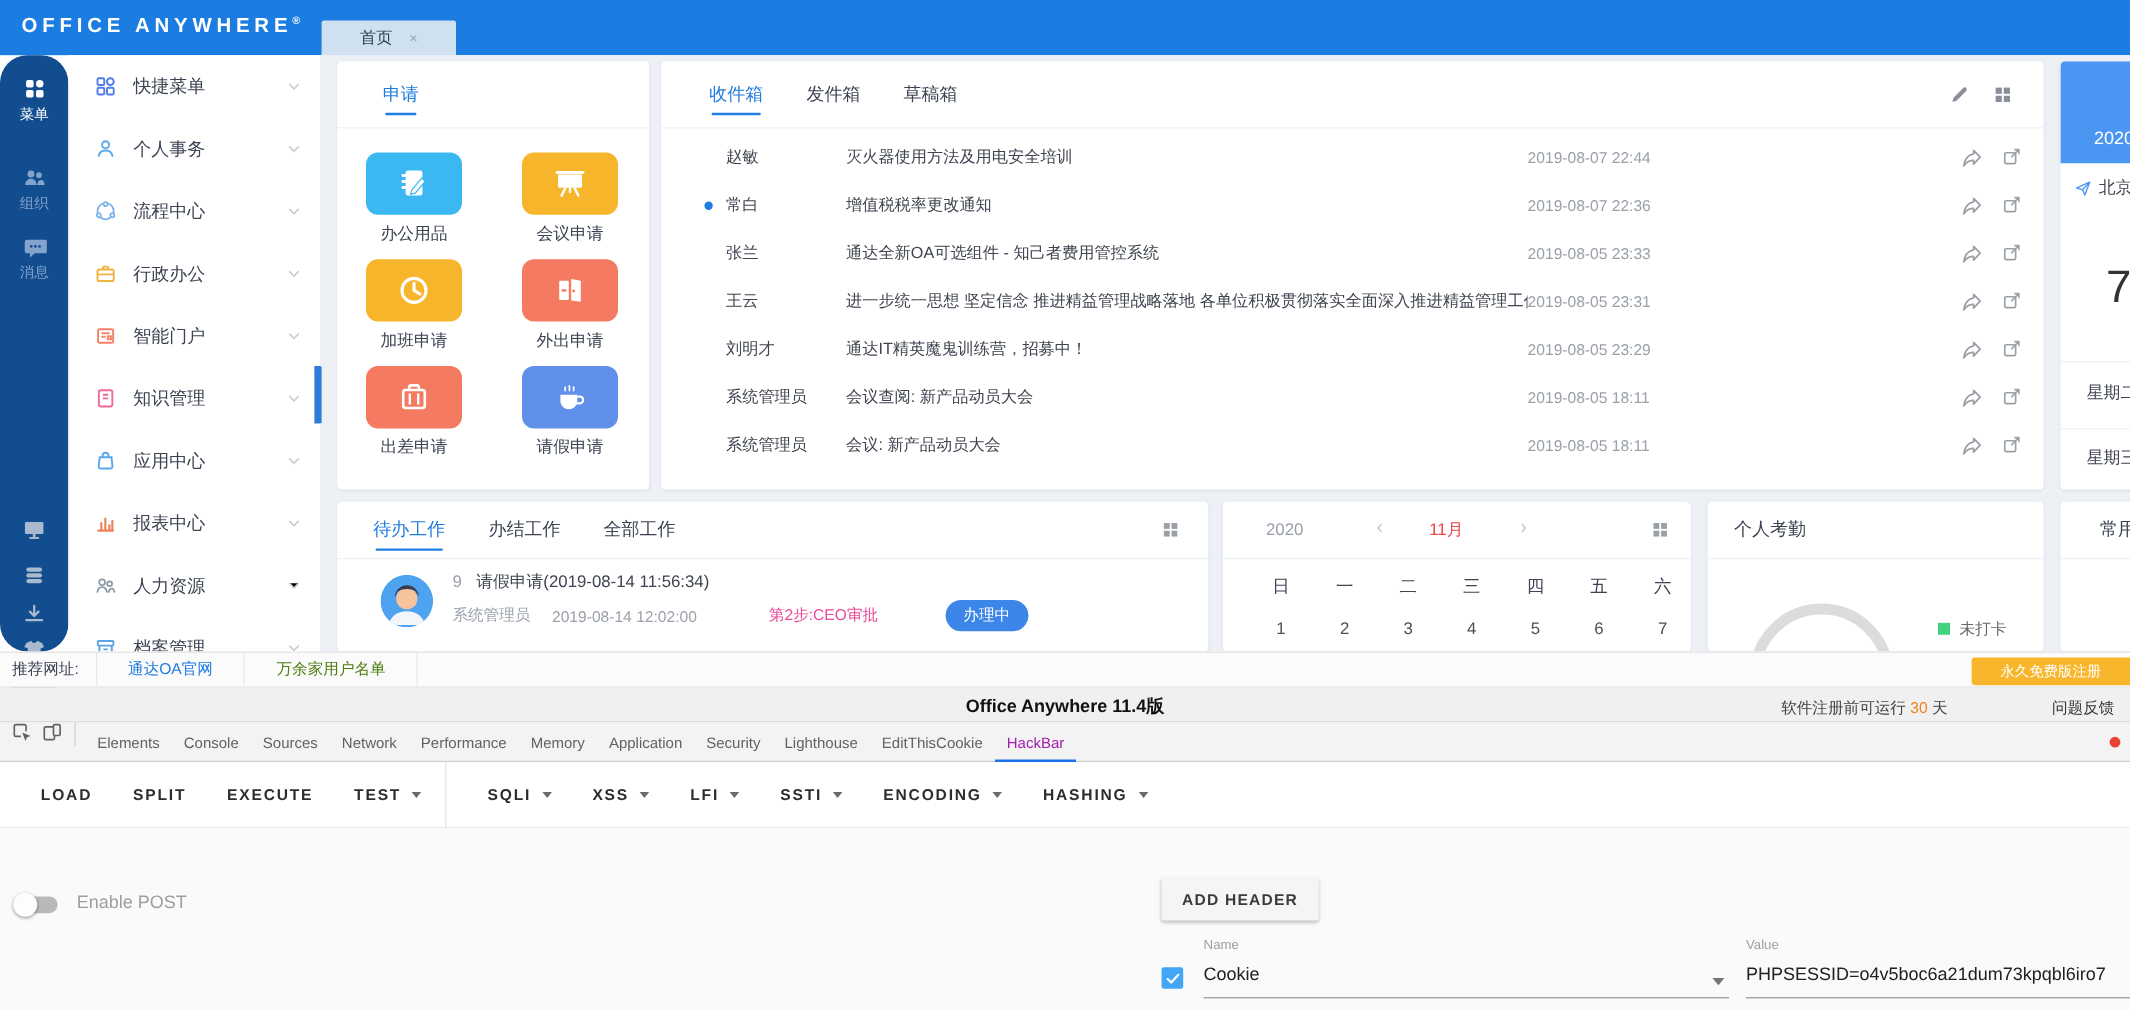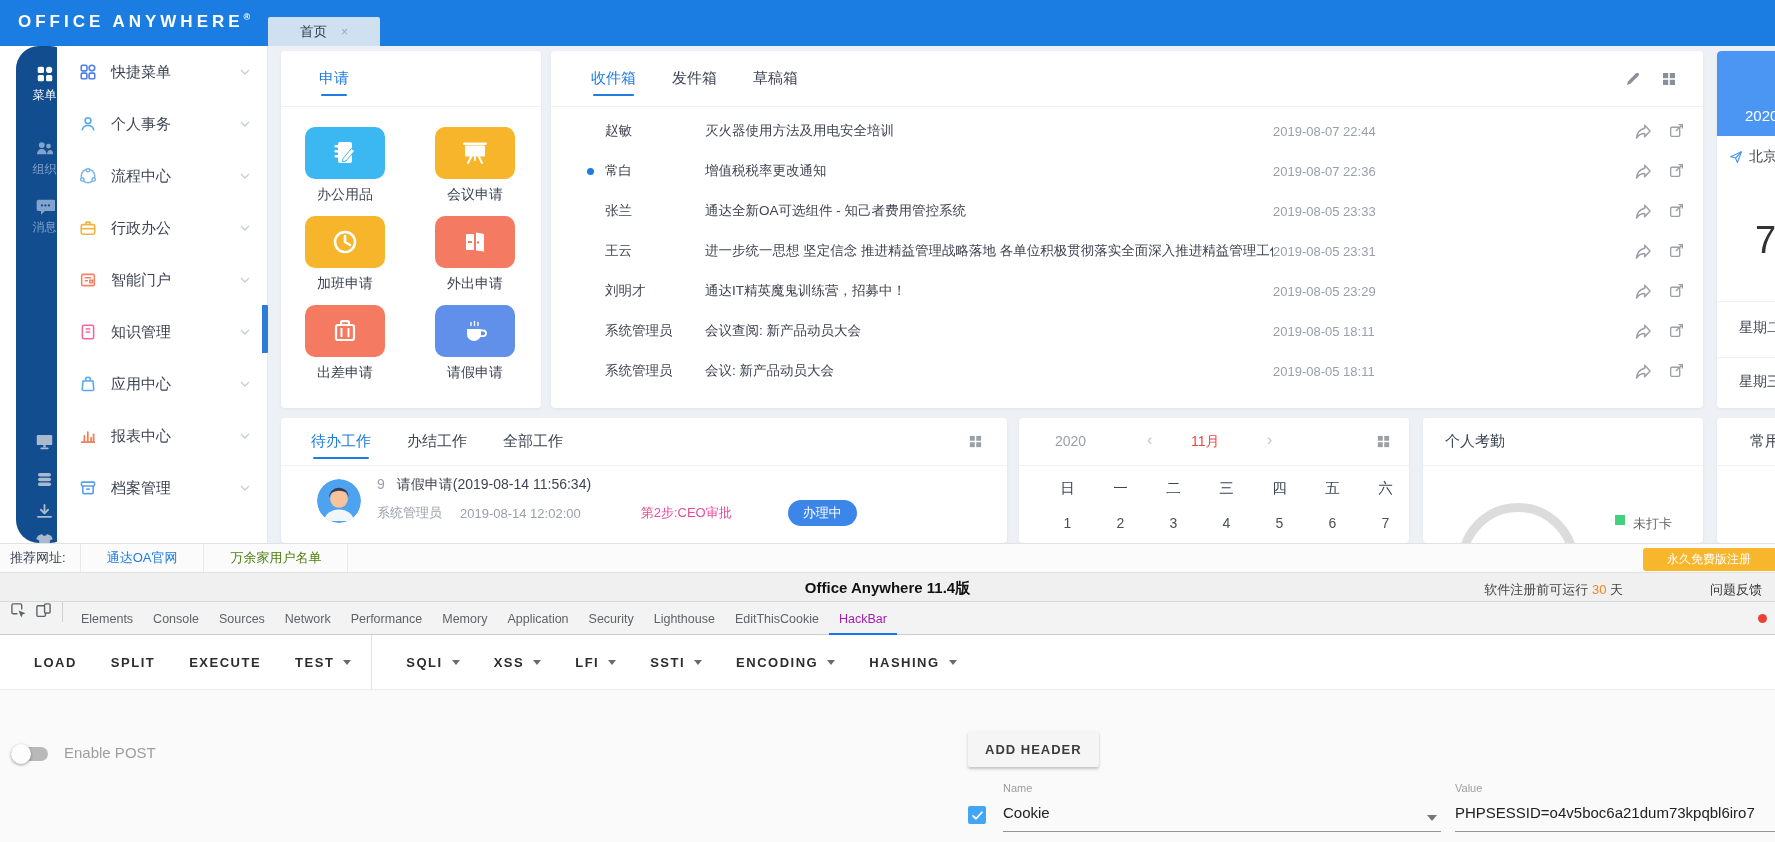--- a/index.html
+++ b/index.html
@@ -11,21 +11,21 @@
   .topbar { position:absolute; left:0; top:0; width:1775px; height:46px; background:#1b7ce2; }
   .logo { position:absolute; left:18px; top:12px; color:#fff; font-size:17px; font-weight:bold;
     letter-spacing:4px; }
   .logo sup { font-size:9px; letter-spacing:0; }
   .home-tab { position:absolute; left:268px; top:17px; width:112px; height:29px; background:#cfe0f1;
     display:flex; align-items:center; justify-content:center; gap:14px; font-size:13.5px; color:#2c3e50;
     border-radius:2px 2px 0 0; }
   .home-tab .close { color:#93a7c0; font-size:12px; }
 
   
-  .rail { position:absolute; left:16px; top:46px; width:57px; height:497px; background:#124e8f;border-radius:23px; }
+  .rail { position:absolute; left:0; top:46px; width:57px; height:497px; background:#124e8f;border-radius:23px; }
   .rail-item { width:100%; display:flex; flex-direction:column; align-items:center; gap:3px; position:absolute; }
   .rail-item .lbl { font-size:12px; color:#83a2cc; }
   .rail-item.active .lbl { color:#fff; }
   .rail-tool { position:absolute; left:0; width:57px; display:flex; justify-content:center; }
   .rail-pill { position:absolute; left:8px; top:512px; width:40px; height:21px; background:#3b82d4;
     border-radius:11px; display:flex; align-items:center; justify-content:center; gap:3px; }
   .rail-pill i { display:block; }
   .pill-tri { width:0; height:0; border-left:4px solid transparent; border-right:4px solid transparent; border-top:6px solid #fff; }
   .pill-bar { width:10px; height:3px; background:#fff; border-radius:2px; }
 
@@ -103,21 +103,21 @@
   .calrow { display:grid; grid-template-columns:repeat(7,53px); padding-left:22px; text-align:center; }
   .caldays { margin-top:13px; font-size:14.5px; color:#3c4352; }
   .caldates { margin-top:17px; font-size:14px; color:#4a4f58; }
 
   
   .att { left:1155px; top:372px; width:280px; height:125px; }
   .atthead { height:48px; border-bottom:1px solid #f0f1f3; display:flex; align-items:center; padding-left:22px;
     font-size:15px; color:#3c4352; }
   .arc { position:absolute; left:35px; top:85px; width:120px; height:120px; border-radius:50%; border:9px solid #dcdcdc; }
   .legend { position:absolute; left:192px; top:97px; }
-  .leg-row { display:flex; gap:8px; margin-bottom:10px; }
+  .leg-row { display:flex; align-items:center; gap:8px; margin-bottom:10px; }
   .leg-sq { width:10px; height:10px; }
   .leg-lb { font-size:13px; color:#666; }
 
   
   .links { left:1449px; top:372px; width:330px; height:125px; }
   .links .atthead { padding-left:33px; }
 
   
   .recbar { position:absolute; left:0; top:543px; width:1775px; height:30px; background:#fbfbfb;
     border-top:1px solid #e2e2e2; border-bottom:1px solid #e2e2e2; display:flex; align-items:center; }
@@ -353,20 +353,34 @@
           <path d="M2.5,13.5 h11"></path>
           <path d="M4.8,13 V8"></path>
           <path d="M7.8,13 V4.5"></path>
           <path d="M10.8,13 V9.5"></path>
           <path d="M13,13 V6.5"></path>
         </g>
       </svg>
     <span class="mlabel">报表中心</span>
     <svg class="chev" width="12" height="12" viewBox="0 0 12 12">
         <path d="M2,4 L6,8 L10,4" stroke="currentColor" stroke-width="1.4" fill="none"></path>
+      </svg>
+  </div>
+  <div class="menu-item">
+    <svg width="18" height="18" viewBox="0 0 16 16" style="color: rgb(140, 154, 170);">
+        <g fill="none" stroke="currentColor" stroke-width="1.3">
+          <circle cx="5.4" cy="5.6" r="2.2"></circle>
+          <circle cx="11" cy="6.6" r="1.8"></circle>
+          <path d="M1.8,13.2 c0.3-2.8 1.8-4.1 3.6-4.1 s3.3,1.3 3.6,4.1"></path>
+          <path d="M10.2,13.2 c0.2-1.8 1-3 2.4-3 c1.2,0 1.8,1 2,3"></path>
+        </g>
+      </svg>
+    <span class="mlabel">人力资源</span>
+    <svg class="chev" width="12" height="12" viewBox="0 0 12 12">
+        <path d="M2,4 L6,8 L10,4" stroke="currentColor" stroke-width="1.4" fill="false"></path>
       </svg>
   </div>
   <div class="menu-item">
     <svg width="18" height="18" viewBox="0 0 16 16" style="color: rgb(88, 160, 232);">
         <g fill="none" stroke="currentColor" stroke-width="1.4">
           <rect x="2.2" y="2.8" width="11.6" height="3.4" rx="0.8"></rect>
           <path d="M3.4,6.2 V12 a1,1 0 0 0 1,1 h7.2 a1,1 0 0 0 1-1 V6.2"></path>
           <path d="M6.4,9 h3.2"></path>
         </g>
       </svg>

